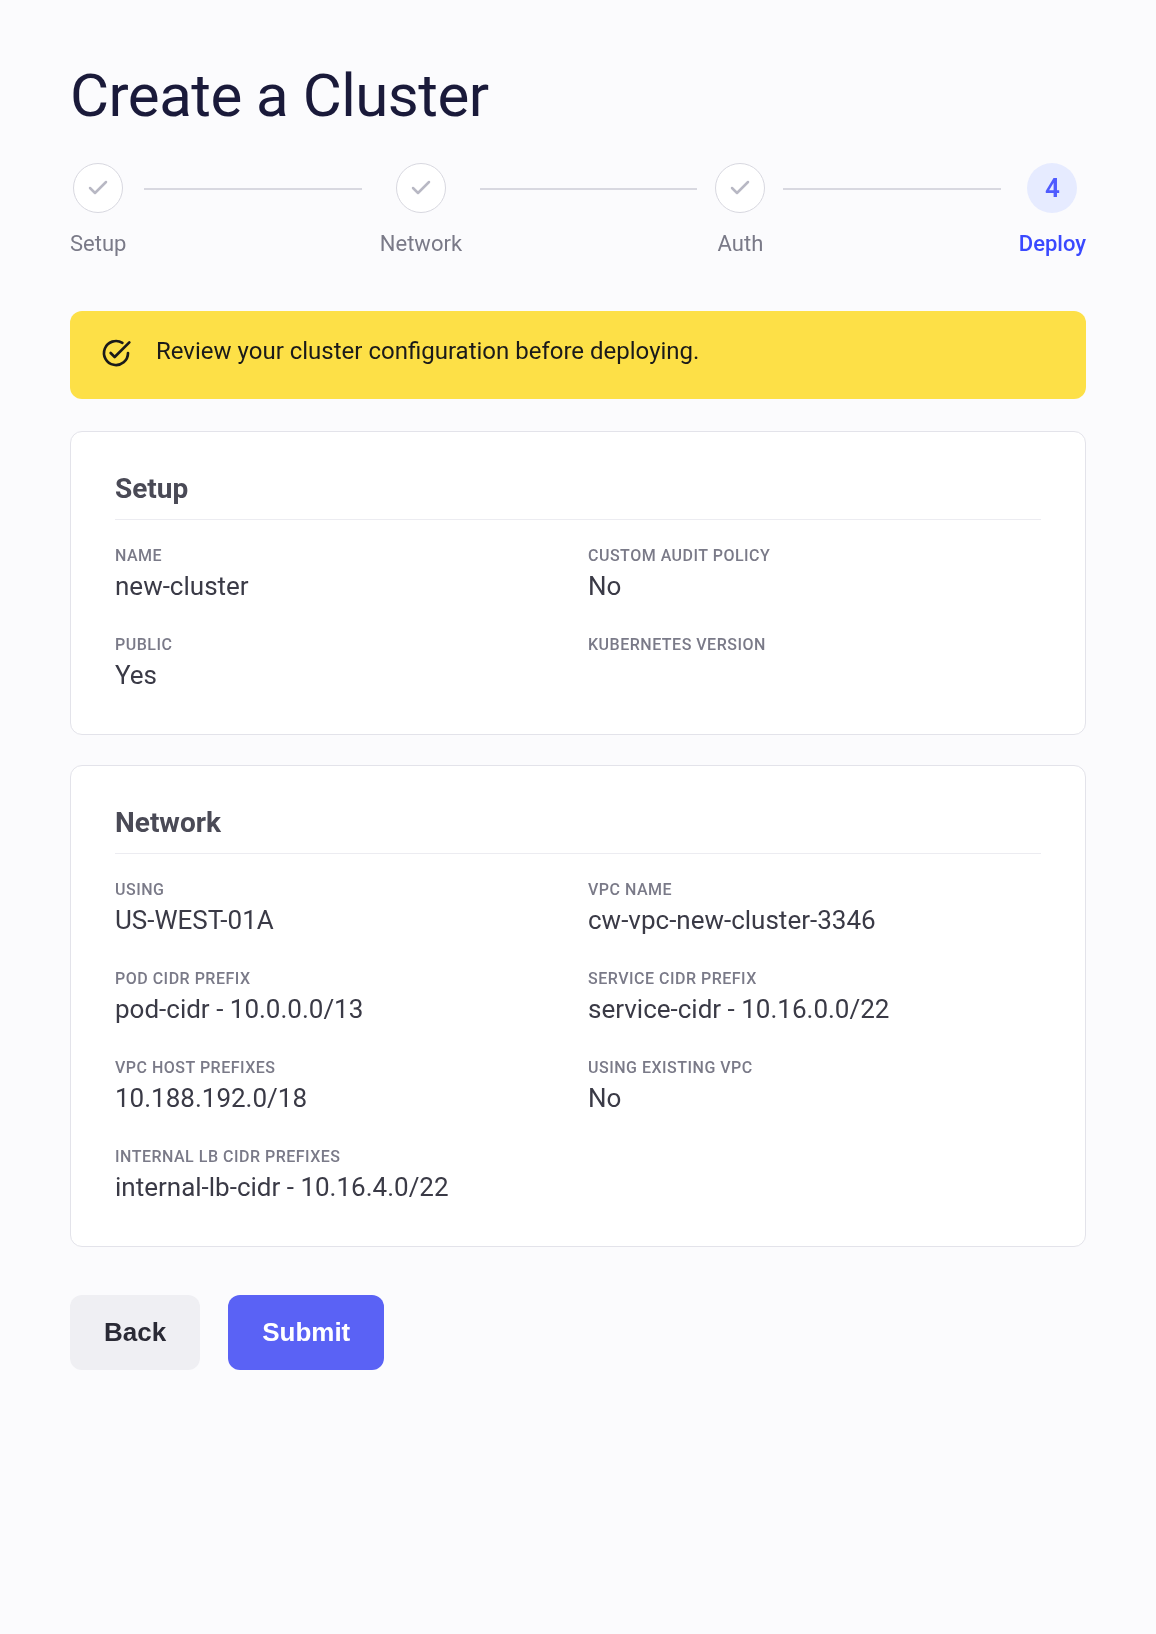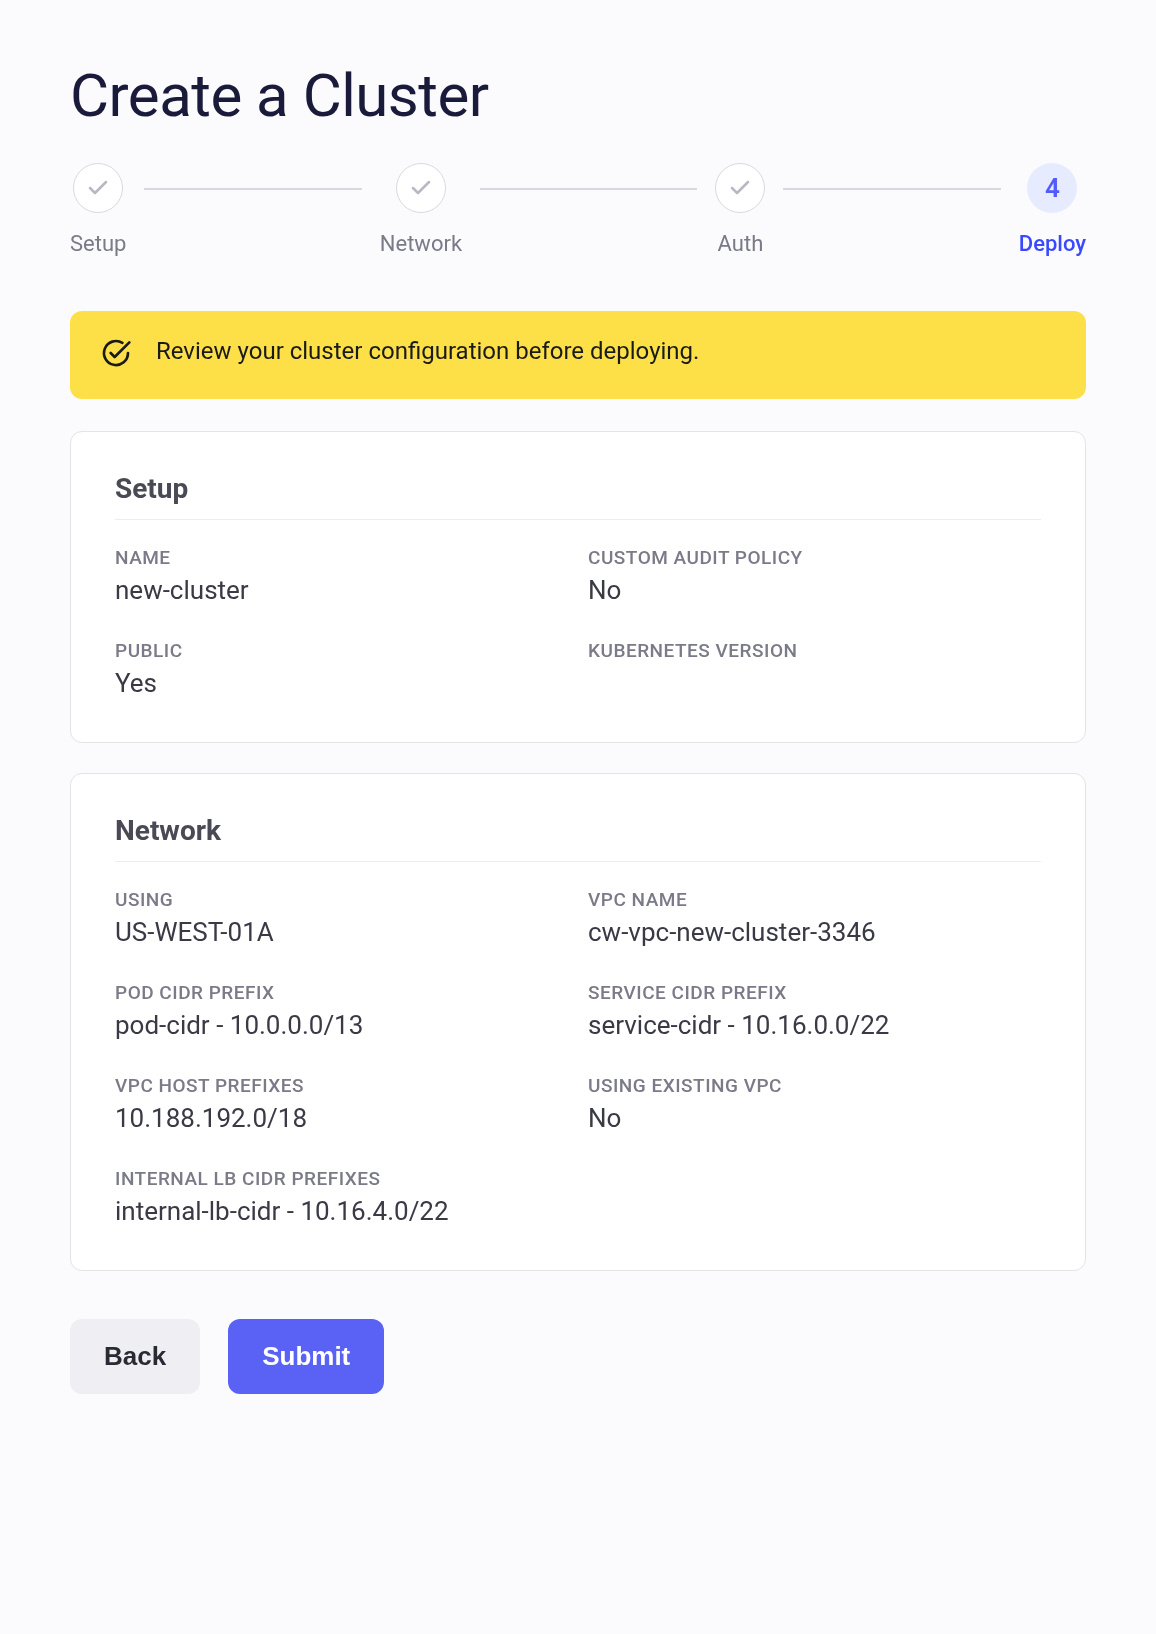--- a/index.html
+++ b/index.html
@@ -88,21 +88,21 @@
     border-bottom: 1.5px solid #ececf1;
     margin-bottom: 26px;
   }
   .grid {
     display: grid;
     grid-template-columns: 1fr 1fr;
     row-gap: 34px;
     column-gap: 20px;
   }
   .field-label {
-    font-size: 19px;
+    font-size: 16px;
     font-weight: 500;
     letter-spacing: 0.5px;
     color: #7a7a88;
     margin-bottom: 6px;
   }
   .field-value {
     font-size: 26px;
     color: #3a3a46;
   }
   .full-row { grid-column: 1 / -1; }

